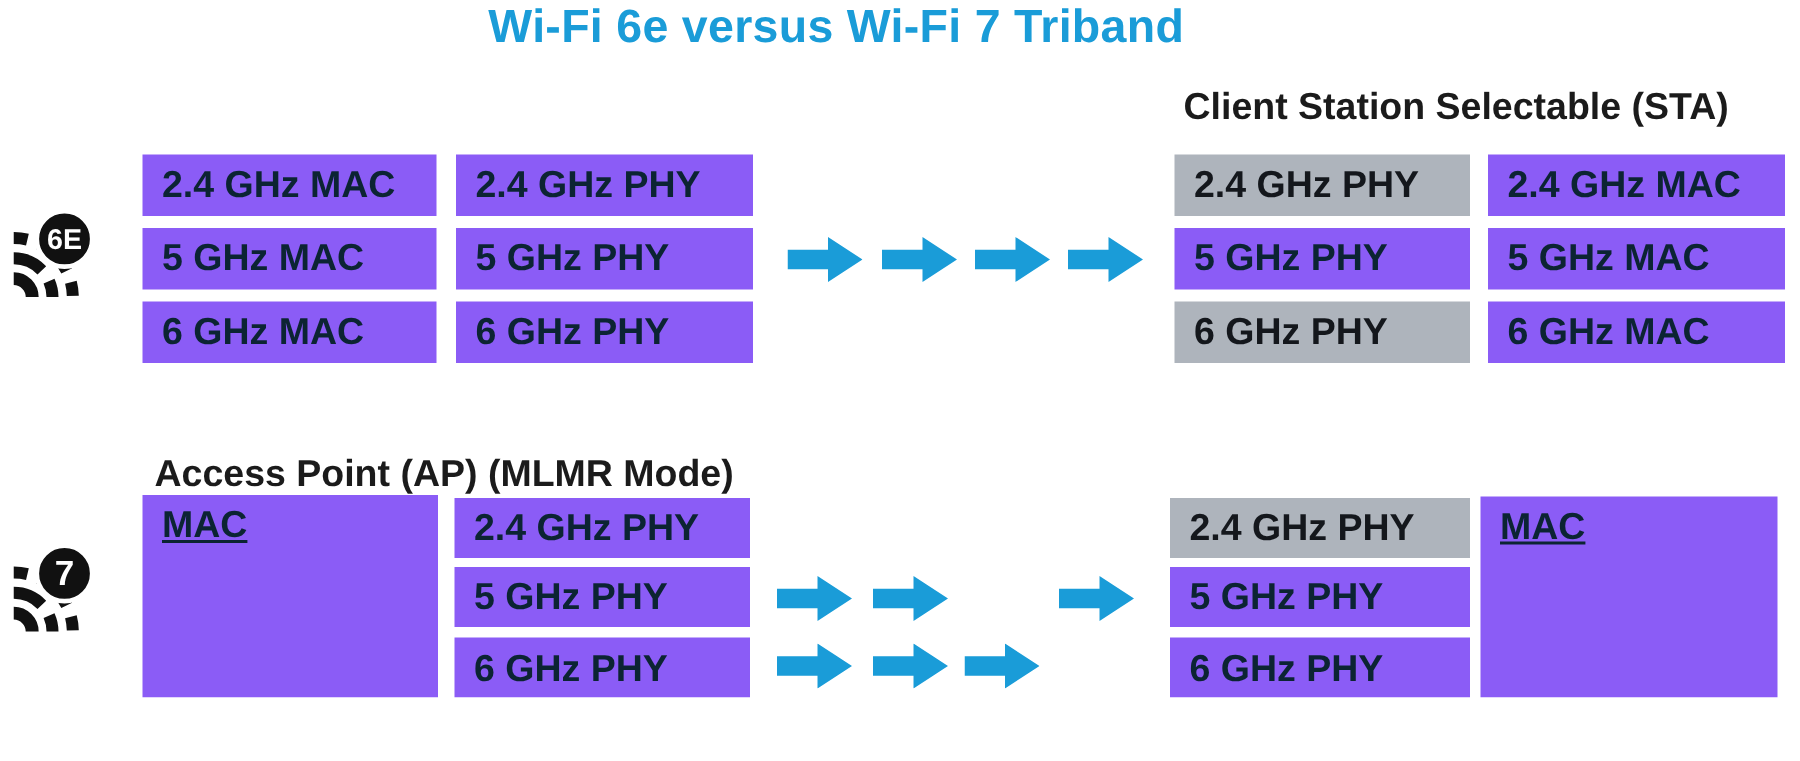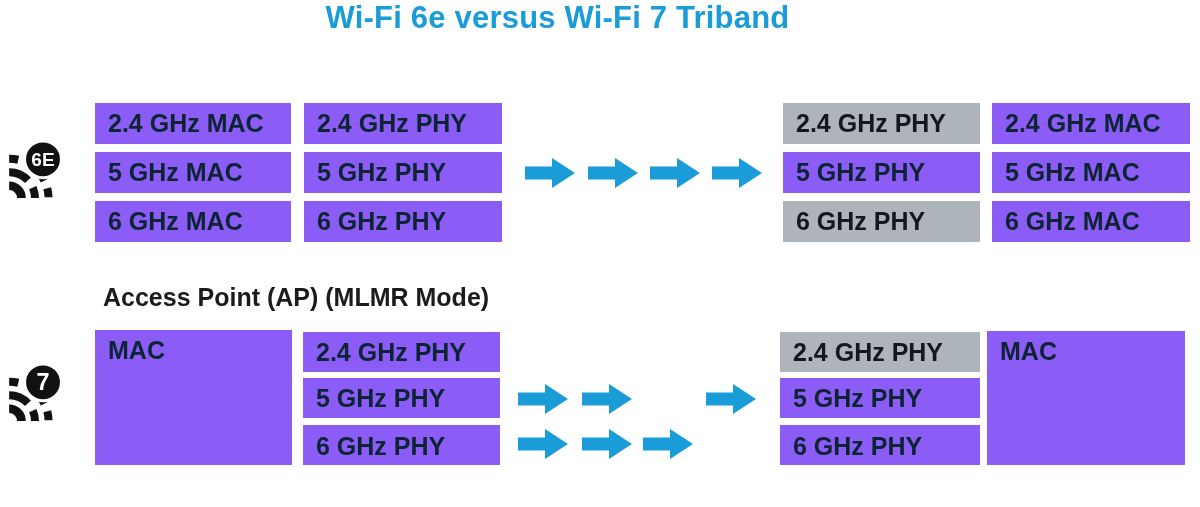--- a/index.html
+++ b/index.html
@@ -13,21 +13,21 @@
   }
   .heading{
     position:absolute;font-size:25px;font-weight:bold;color:#1b1b1b;white-space:nowrap;
   }
   .box{
     position:absolute;background:#8b5cf6;color:#0C2433;
     display:flex;align-items:center;padding-left:13px;box-sizing:border-box;
     font-size:25px;font-weight:bold;white-space:nowrap;
   }
   .box.gray{background:#AEB4BC;color:#14171c;}
-  .box.tall{align-items:flex-start;padding-top:6px;}
+  .box.tall{align-items:flex-start;padding-top:6px;text-decoration:underline;}
   .arrow{position:absolute;width:50px;height:30px;}
   .icon{position:absolute;width:62px;height:64px;}
   .lbl{position:absolute;font-weight:bold;color:#4c1d95;white-space:nowrap;}
   .bottom-strip{position:absolute;left:0;top:502px;width:1200px;height:5px;background:#D9ECF7;}
 </style>
 </head>
 <body>
 
 <div class="canvas">
 
@@ -56,38 +56,39 @@
   <svg class="arrow" style="left:588px;top:158px;" viewBox="0 0 50 30">
       <polygon points="0,8.5 27,8.5 27,0 50,15 27,30 27,21.5 0,21.5" fill="#1A9CD8"></polygon>
     </svg>
   <svg class="arrow" style="left:650px;top:158px;" viewBox="0 0 50 30">
       <polygon points="0,8.5 27,8.5 27,0 50,15 27,30 27,21.5 0,21.5" fill="#1A9CD8"></polygon>
     </svg>
   <svg class="arrow" style="left:712px;top:158px;" viewBox="0 0 50 30">
       <polygon points="0,8.5 27,8.5 27,0 50,15 27,30 27,21.5 0,21.5" fill="#1A9CD8"></polygon>
     </svg>
 
+  <div class="heading" style="left:789px;top:57px;">Client Station Selectable (STA)</div>
 
   <div class="box gray" style="left:783px;top:103px;width:197px;height:41px;">2.4 GHz PHY</div>
   <div class="box" style="left:783px;top:152px;width:197px;height:41px;">5 GHz PHY</div>
   <div class="box gray" style="left:783px;top:201px;width:197px;height:41px;">6 GHz PHY</div>
 
   <div class="box" style="left:992px;top:103px;width:198px;height:41px;">2.4 GHz MAC</div>
   <div class="box" style="left:992px;top:152px;width:198px;height:41px;">5 GHz MAC</div>
   <div class="box" style="left:992px;top:201px;width:198px;height:41px;">6 GHz MAC</div>
 
   <svg class="icon" style="left:4px;top:362px;" viewBox="0 0 100 104">
     <path d="M 8 76 A 20 20 0 0 1 28 96" fill="none" stroke="#111" stroke-width="14"></path>
     <path d="M 8 54 A 42 42 0 0 1 50 96" fill="none" stroke="#111" stroke-width="13" stroke-dasharray="34 14"></path>
     <path d="M 8 32 A 64 64 0 0 1 72 96" fill="none" stroke="#111" stroke-width="13" stroke-dasharray="15 13"></path>
     <circle cx="63" cy="33" r="30" fill="#111" stroke="#fff" stroke-width="5"></circle>
     <text x="63" y="46" text-anchor="middle" font-size="38" font-weight="bold" fill="#fff">7</text>
   </svg>
 
-  <div class="heading" style="left:103px;top:283px;">Access Point (AP) (MLMR Mode)</div>
+  <div class="heading" style="left:103px;top:302px;">Access Point (AP) (MLMR Mode)</div>
 
   <div class="box tall" style="left:95px;top:330px;width:197px;height:139px;">MAC</div>
 
   <div class="box" style="left:303px;top:332px;width:197px;height:40px;">2.4 GHz PHY</div>
   <div class="box" style="left:303px;top:378px;width:197px;height:40px;">5 GHz PHY</div>
   <div class="box" style="left:303px;top:425px;width:197px;height:43px;">6 GHz PHY</div>
 
   <svg class="arrow" style="left:518px;top:384px;" viewBox="0 0 50 30">
       <polygon points="0,8.5 27,8.5 27,0 50,15 27,30 27,21.5 0,21.5" fill="#1A9CD8"></polygon>
     </svg>

